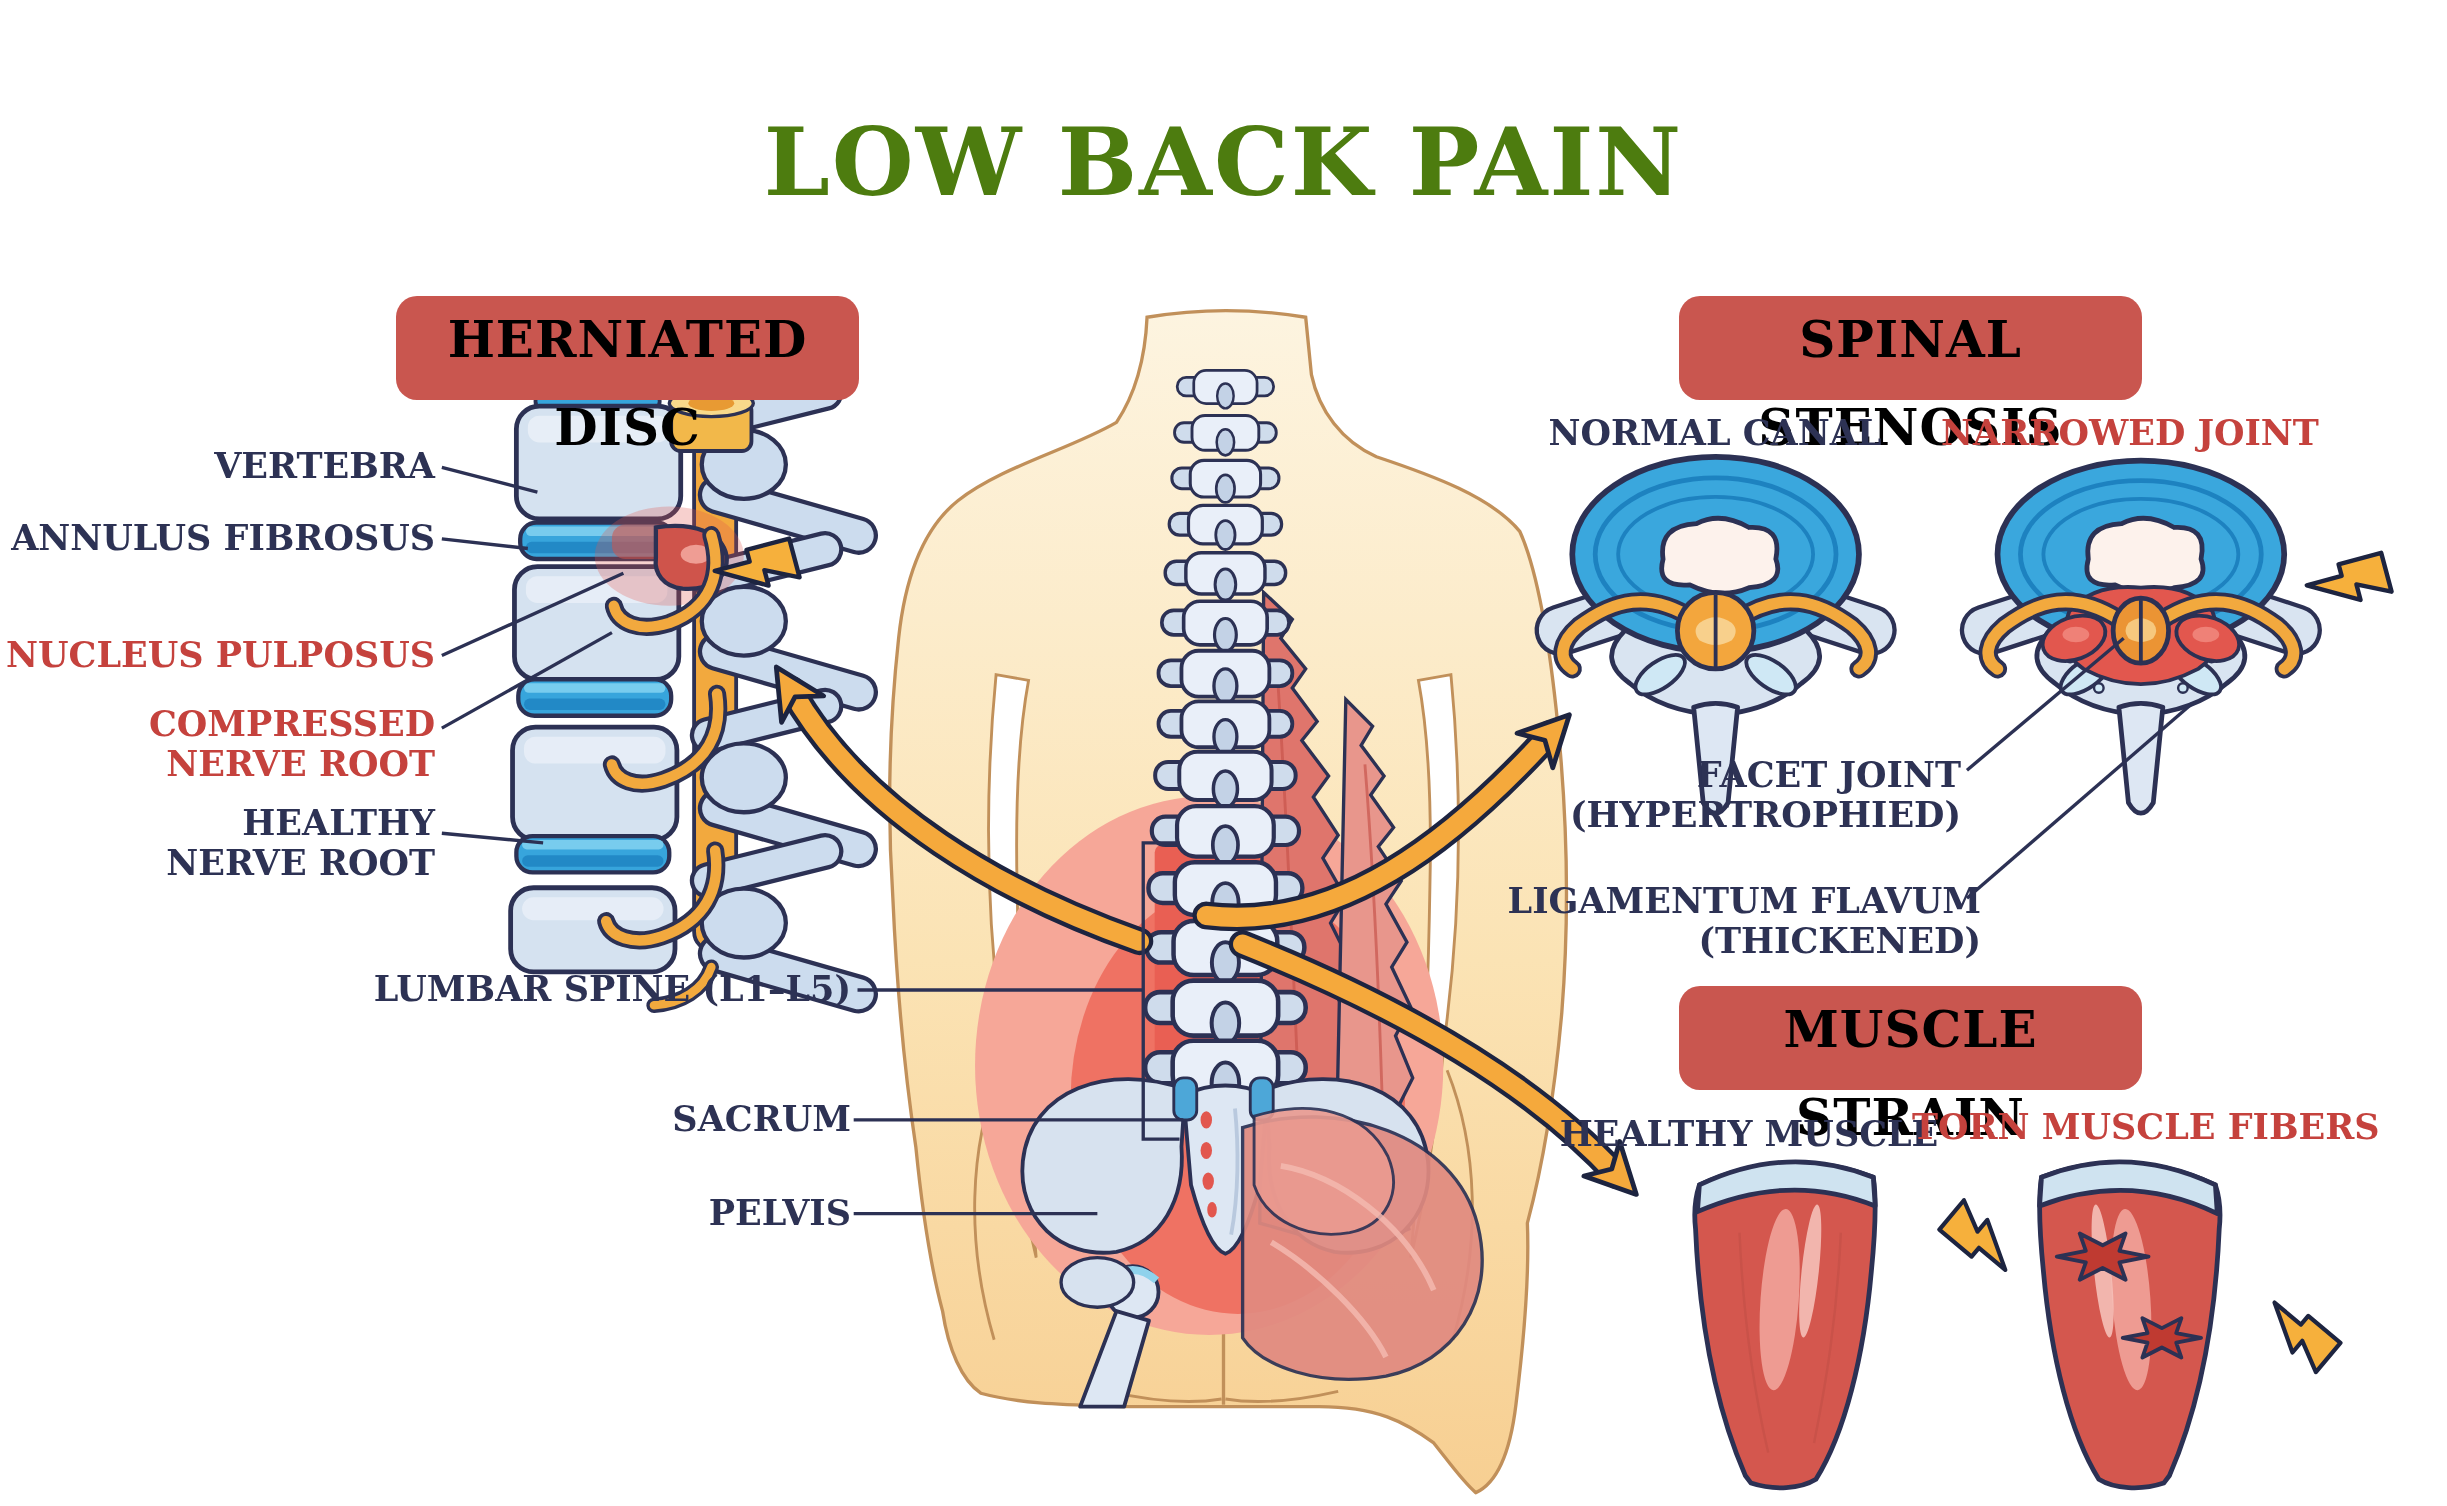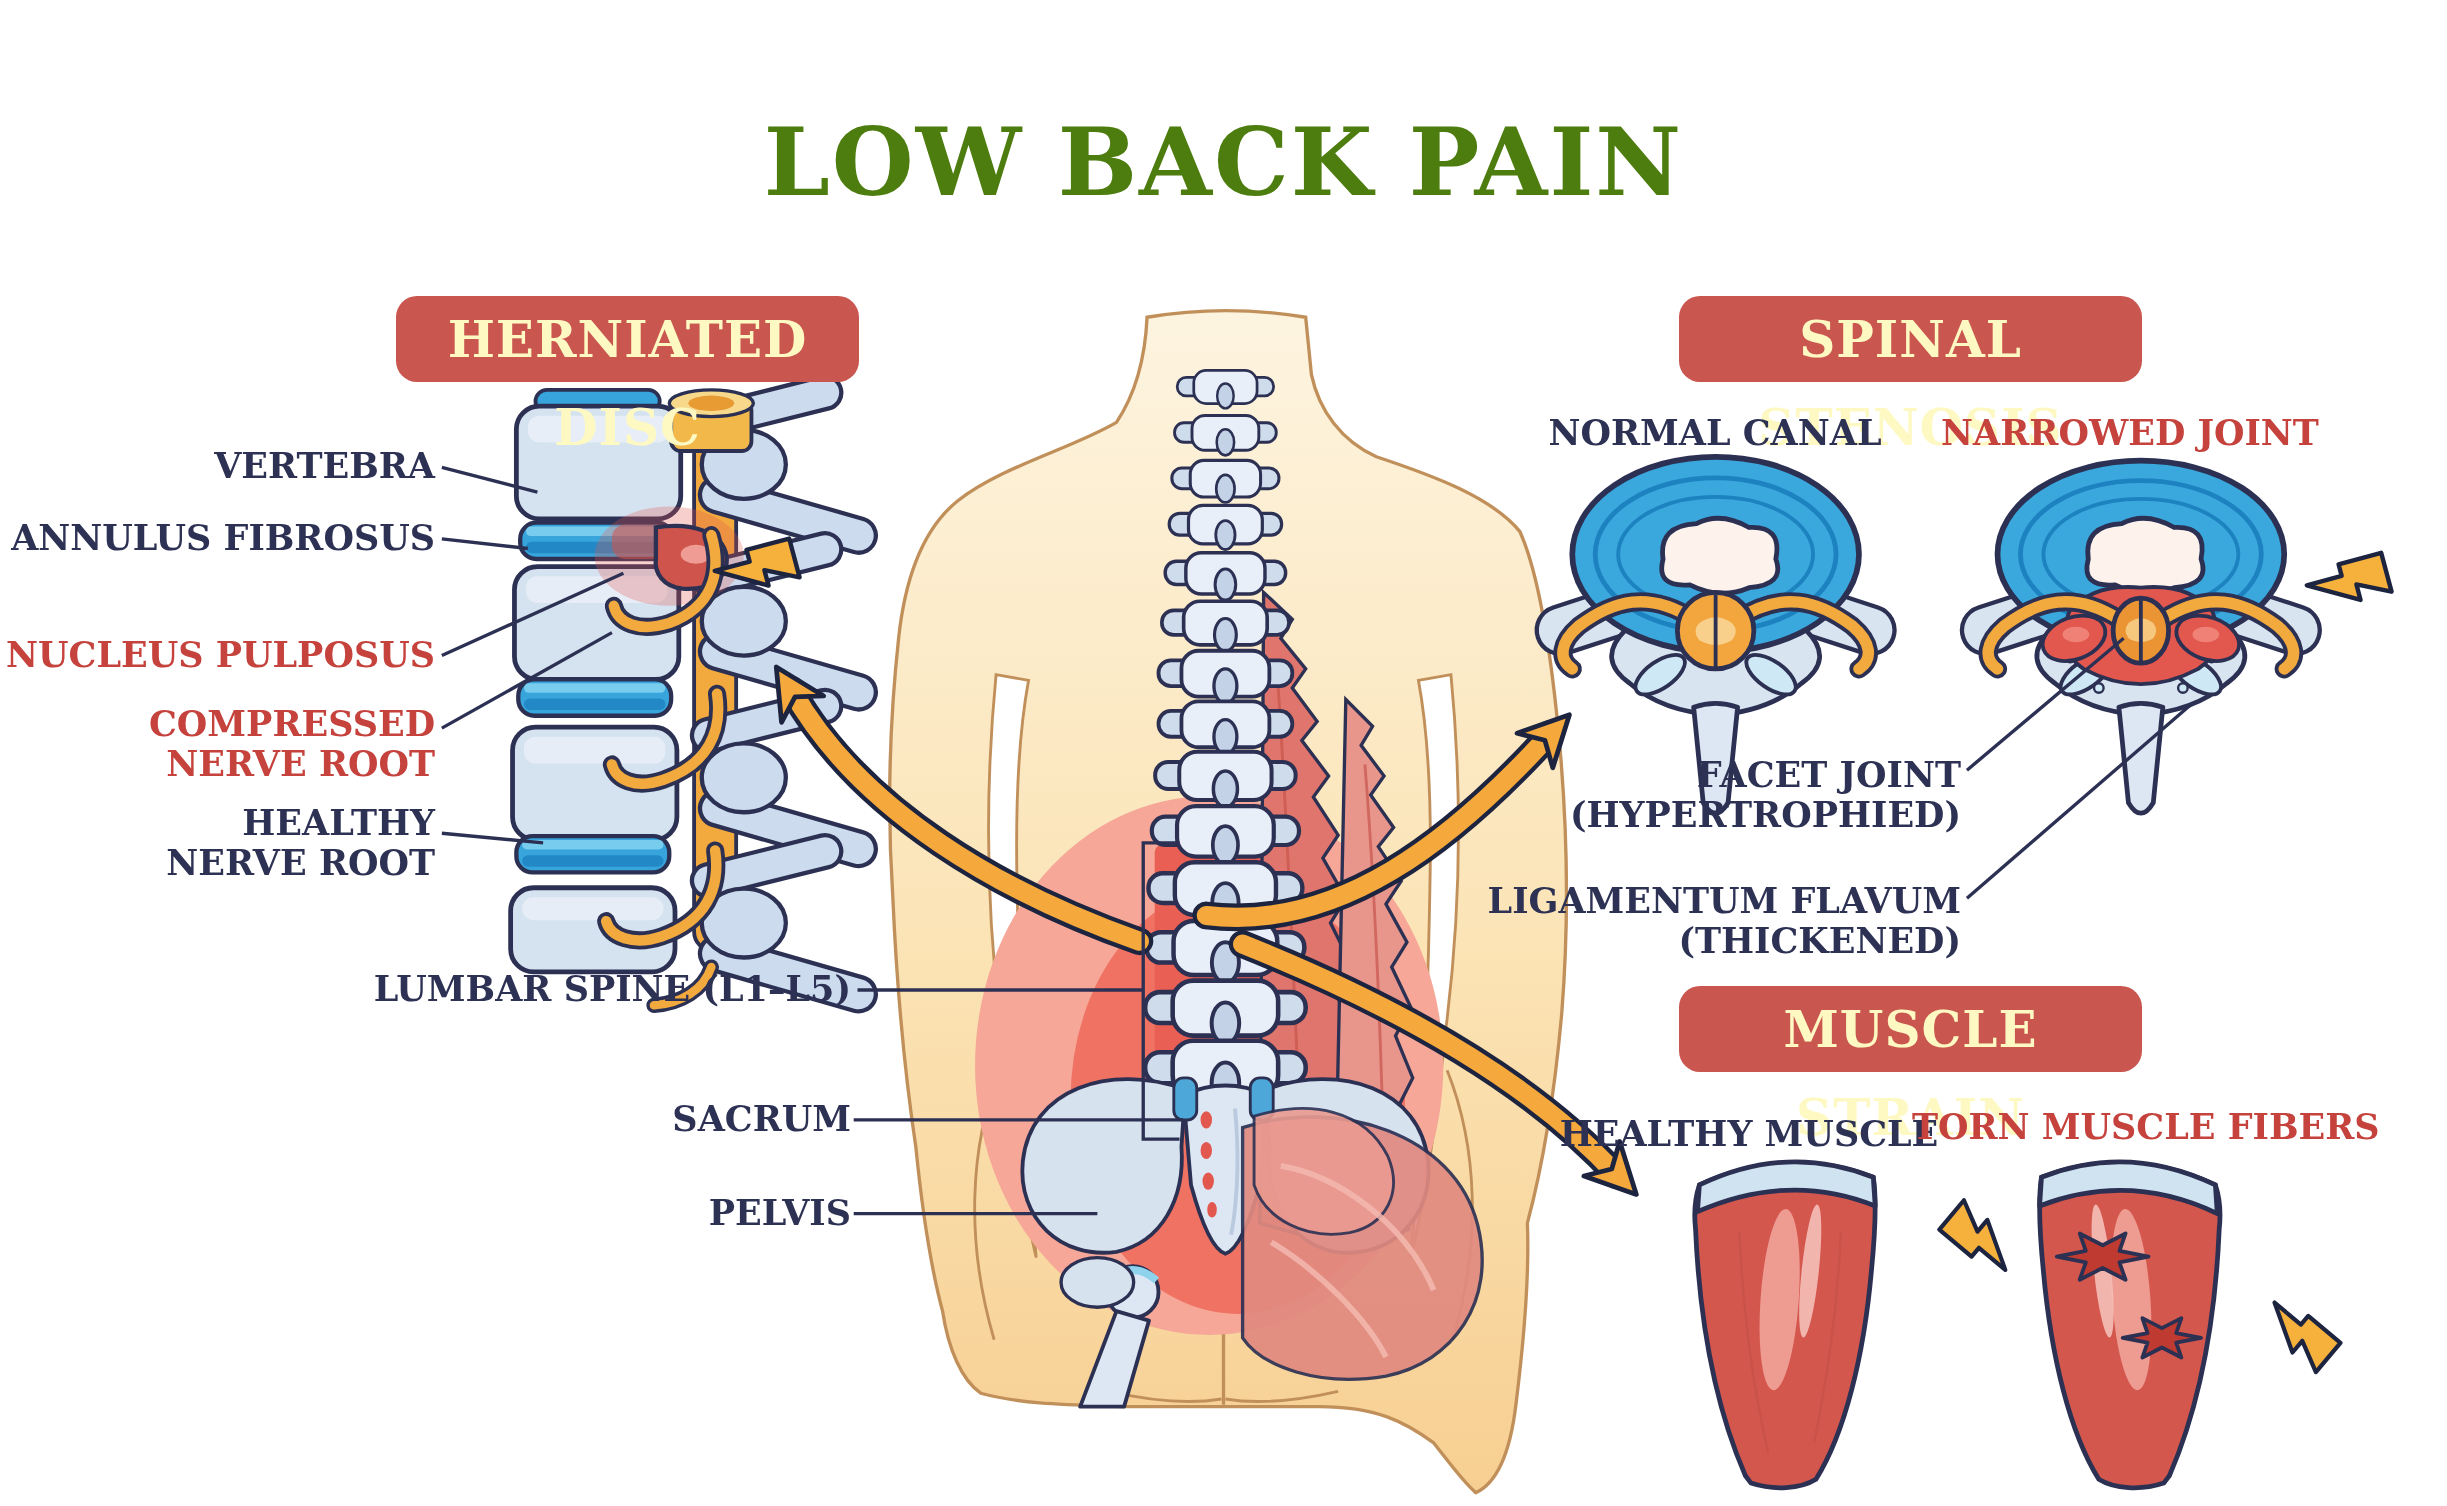--- a/index.html
+++ b/index.html
@@ -5,22 +5,22 @@
   html,body{margin:0;padding:0;background:#ffffff;}
   #stage{
     position:relative;width:2447px;height:1506px;background:#ffffff;overflow:hidden;
     font-family:"DejaVu Serif","Liberation Serif",serif;
   }
   .title{
     position:absolute;left:0;top:107px;width:2447px;text-align:center;
     font-size:94px;font-weight:bold;color:#4d7c0f;letter-spacing:1.9px;
   }
   .badge{
-    position:absolute;width:463px;height:86px;background:#c9564f;border-radius:21px;
-    color:#fef9c3;font-size:50px;font-weight:bold;text-align:center;line-height:88px;
+    position:absolute;width:463px;height:104px;background:#c9564f;border-radius:21px;
+    color:#000000;font-size:50px;font-weight:bold;text-align:center;line-height:88px;
     letter-spacing:1px;
   }
   .lbl{
     position:absolute;font-weight:bold;font-size:35px;color:#2d3254;white-space:nowrap;
     line-height:40px;
   }
   .lbl.red{color:#c5423d;}
   .r{text-align:right;}
   .c{text-align:center;}
   svg{position:absolute;left:0;top:0;}
@@ -363,21 +363,21 @@
 <div class="lbl r" style="right:1596px;top:969px;">LUMBAR SPINE (L1–L5)</div>
 <div class="lbl r" style="right:1596px;top:1099px;">SACRUM</div>
 <div class="lbl r" style="right:1596px;top:1193px;">PELVIS</div>
 
 <div class="lbl c" style="left:1524px;top:413px;width:382px;">NORMAL CANAL</div>
 <div class="lbl c red" style="left:1939px;top:413px;width:382px;">NARROWED JOINT</div>
 <div class="lbl r" style="right:486px;top:755px;">
   <div>FACET JOINT</div>
   <div>(HYPERTROPHIED)</div>
 </div>
-<div class="lbl r" style="right:486px;top:881px;">
+<div class="lbl r" style="right:466px;top:881px;">
   <div>LIGAMENTUM FLAVUM</div>
   <div>(THICKENED)</div>
 </div>
 
 <div class="lbl c" style="left:1558px;top:1107px;width:382px;margin-top:7px;">HEALTHY MUSCLE</div>
 <div class="lbl c red" style="left:1912px;top:1107px;width:382px;">TORN MUSCLE FIBERS</div>
 
 </div>
 
 

